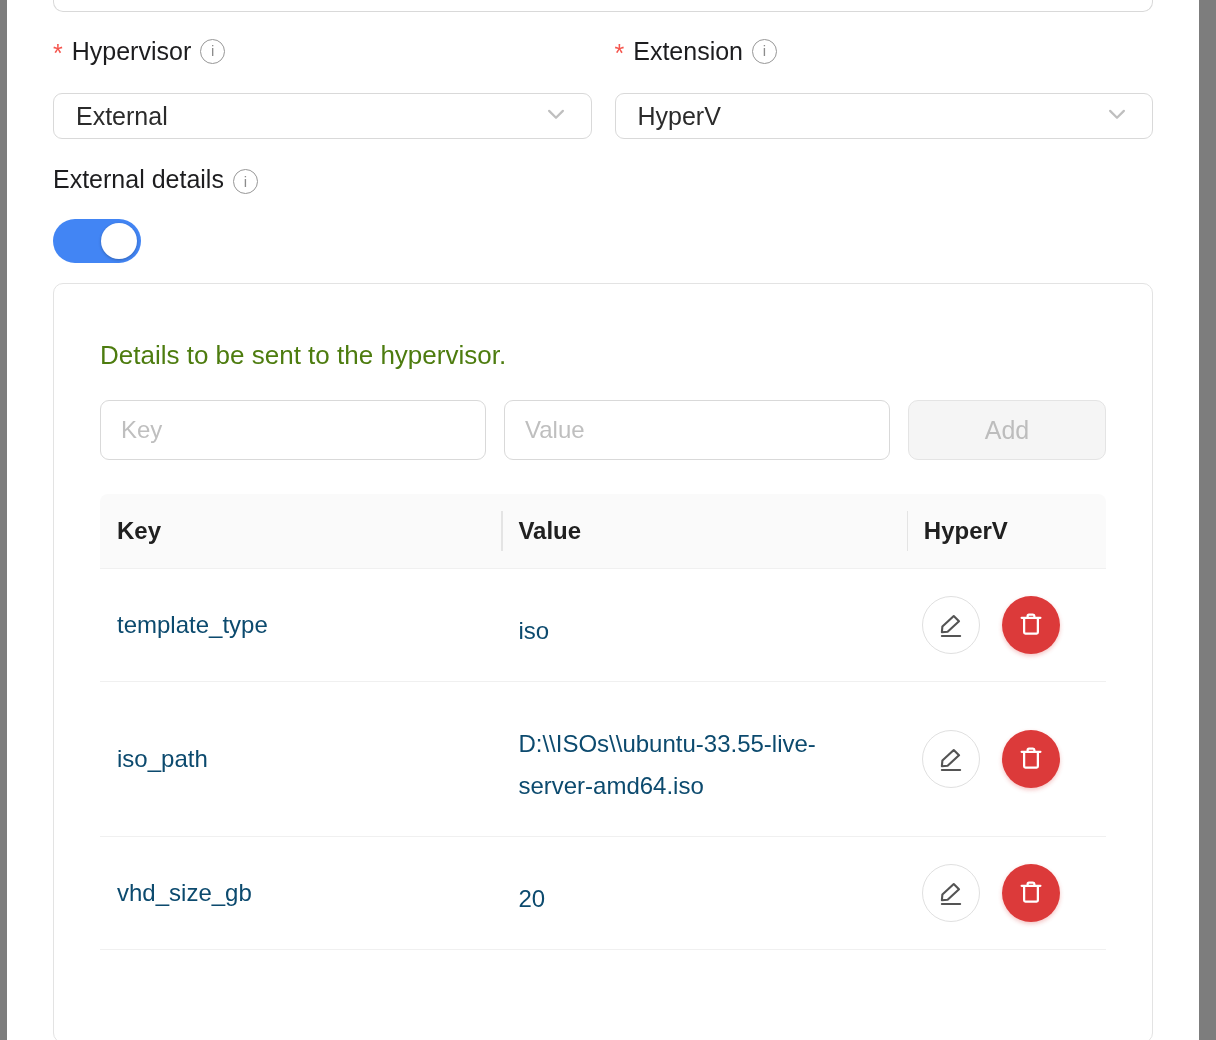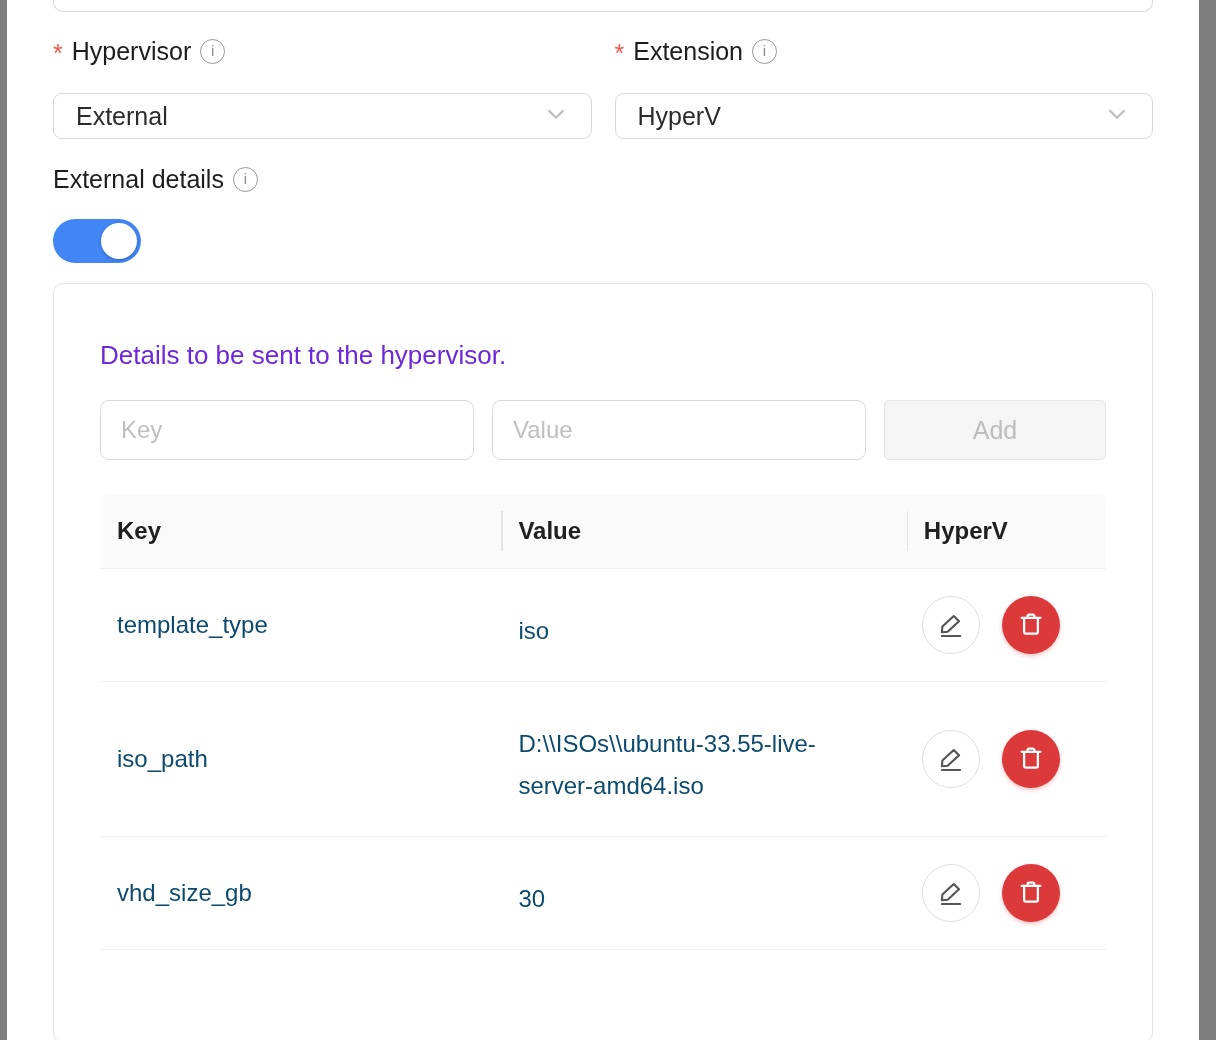--- a/index.html
+++ b/index.html
@@ -39,21 +39,21 @@
     margin-left:2px;
   }
   .select-box {
     height:46px; border:1.5px solid #d9d9d9; border-radius:9px;
     display:flex; align-items:center; justify-content:space-between;
     padding:0 20px 0 22px; background:#fff; cursor:pointer;
   }
   .select-value { font-size:25px; color:#2b2b2b; }
   .chevron-down { flex:0 0 auto; }
 
-  .ext-label { margin-top:25px; margin-bottom:0; }
+  .ext-label { margin-top:25px; margin-bottom:0;align-items:flex-end; }
 
   .switch {
     margin-top:25px;
     width:88px; height:44px; border-radius:22px;
     background:#bfbfbf; position:relative; cursor:pointer;
   }
   .switch[data-on="true"] { background:#4285f4; }
   .switch .knob {
     position:absolute; top:4px; left:4px;
     width:36px; height:36px; border-radius:50%; background:#fff;
@@ -61,31 +61,31 @@
   }
   .switch[data-on="true"] .knob { left:48px; }
 
   
   .card {
     margin-top:20px;
     border:1.5px solid #e3e3e3; border-radius:10px;
     padding:56px 46px 80px 46px;
     height:760px; 
   }
-  .card-desc { font-size:26px; color:#6d28d9; line-height:30px; }
+  .card-desc { font-size:26px; color:#4d7c0f; line-height:30px; }
 
   .kv-row { display:flex; gap:18px; margin-top:30px; }
   .kv-input {
     flex:1; height:60px; border:1.5px solid #d9d9d9; border-radius:9px;
     padding:0 20px; font-size:24px; color:#333; outline:none;
     font-family:inherit; background:#fff; min-width:0;
   }
   .kv-input::placeholder { color:#bfbfbf; }
   .add-btn {
-    width:222px; height:60px; border-radius:5px;
+    width:198px; height:60px; border-radius:10px;
     background:#f5f5f5; border:1.5px solid #e4e4e4;
     color:#bdbdbd; font-size:25px; font-family:inherit; cursor:not-allowed;
   }
 
   
   .kv-table { margin-top:34px; }
   .t-row { display:grid; grid-template-columns:39.9% 40.3% 1fr; align-items:center; }
   .t-head { background:#fafafa; border-radius:8px 8px 0 0; }
   .t-head .t-cell {
     font-weight:700; color:#202020; font-size:24px;
@@ -227,21 +227,21 @@
                     </svg>
                 </span>
               </button>
             </div>
           </div>
 
 
           <div class="t-row">
             <div class="t-cell">vhd_size_gb</div>
             <div class="t-cell">
-                <div class="cell-value-text">30</div>
+                <div class="cell-value-text">20</div>
               </div>
             <div class="actions-cell">
               <button class="icon-btn edit-btn">
                 <span>
                   <svg width="30" height="30" viewBox="0 0 24 24" fill="none">
                       <path d="M14.2 5.6l4.2 4.2L9.3 18.2l-4.6.4.4-4.6z" stroke="#545454" stroke-width="1.7" stroke-linejoin="round"></path>
                       <line x1="4.7" y1="21.6" x2="19.3" y2="21.6" stroke="#545454" stroke-width="1.7" stroke-linecap="round"></line>
                     </svg>
                 </span>
               </button>

